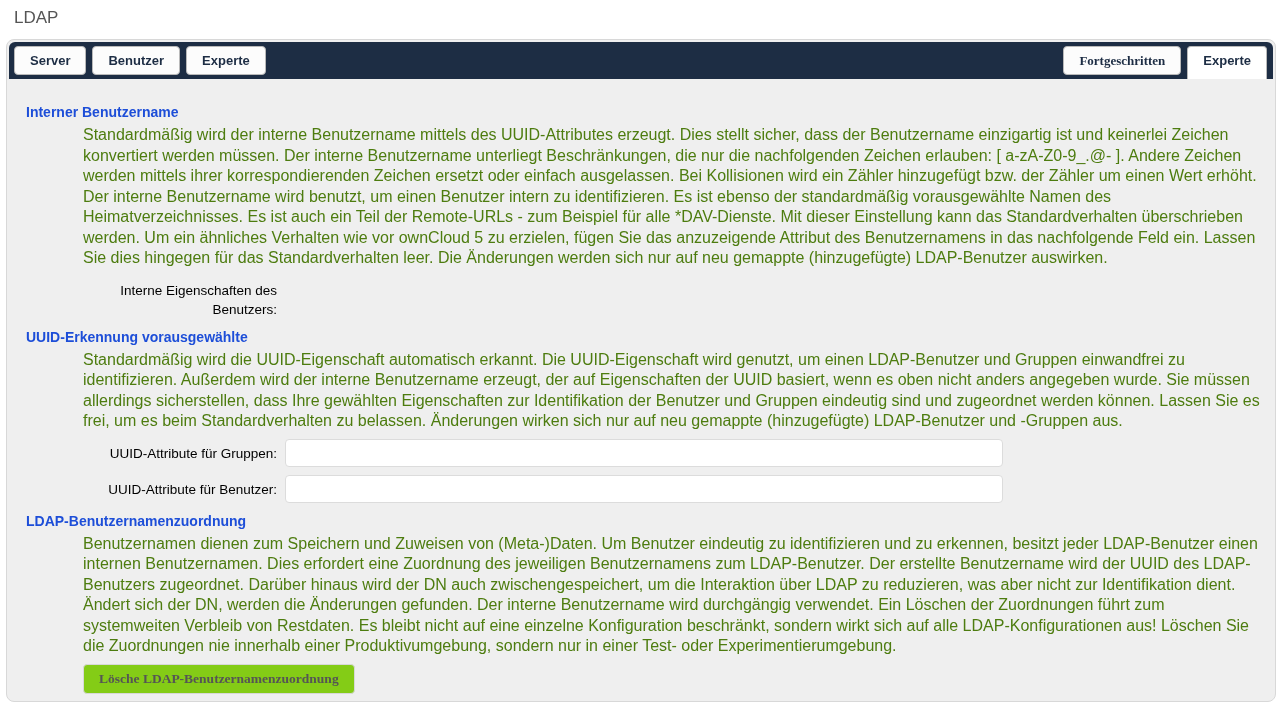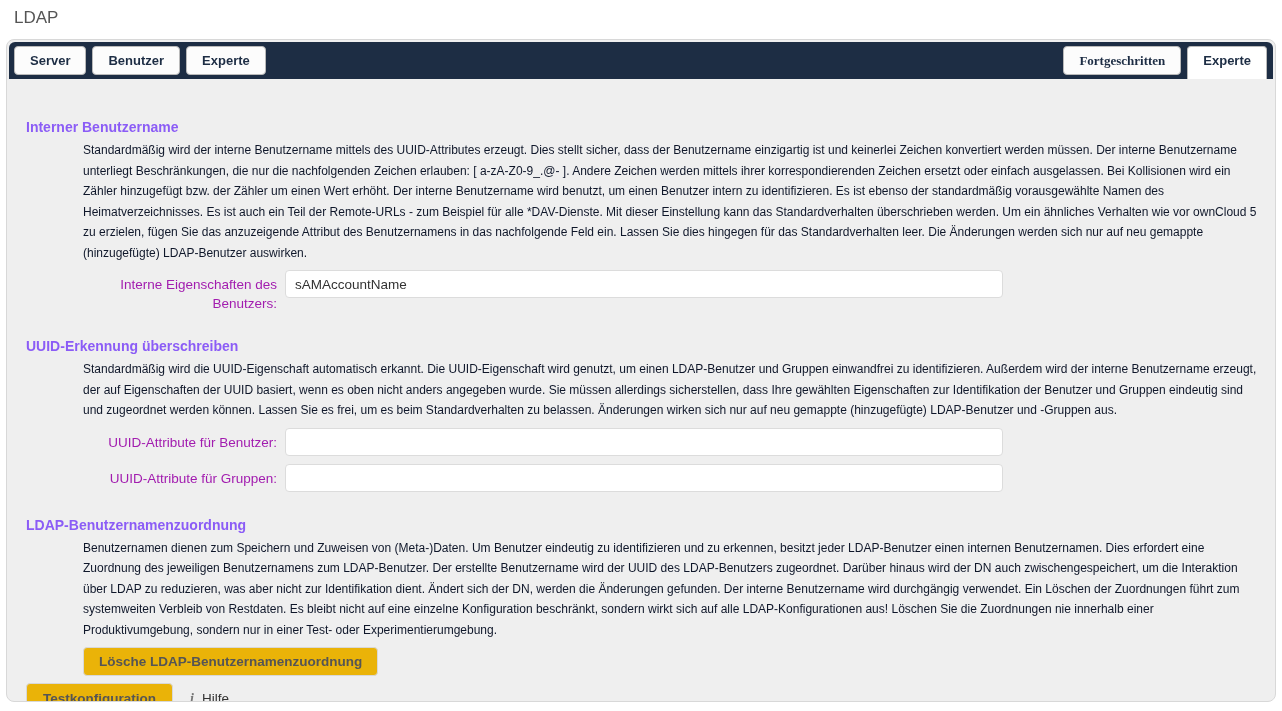--- a/index.html
+++ b/index.html
@@ -49,62 +49,62 @@
   .tab.push-right { margin-left: auto; font-family: Liberation Serif, serif; }
   .tab.active {
     background: #ffffff;
     height: 33px;
     border-radius: 4px 4px 0 0;
     border-bottom: none;
     margin-right: 1px;
   }
   .content { padding: 13px 12px 0 10px; }
   .section-heading {
-    margin: 24px 0 4px 9px;
+    margin: 9px 0 4px 9px;
     font-size: 14px; line-height: 18px;
-    font-weight: bold; color: #8b5cf6;
+    font-weight: bold; color: #1d4ed8;
   }
   .section-desc {
     margin: 0 0 7px 66px;
-    font-size: 12px;
+    font-size: 16px;
     line-height: 20.5px;
-    color: #0f172a;
+    color: #4d7c0f;
   }
   .field-row {
     display: flex;
     align-items: flex-start;
     margin: 4px 0 8px 60px;
   }
   .field-label {
     width: 208px;
     padding: 5px 8px 0 0;
     text-align: right;
     font-size: 13.5px;
     line-height: 19px;
-    color: #a21caf;
+    color: #000000;
   }
   .field-input {
     width: 718px;
     height: 28px;
     padding: 0 9px;
     background: #ffffff;
     border: 1px solid #dcdcdc;
     border-radius: 4px;
     font-family: "Liberation Sans", sans-serif;
     font-size: 13.5px;
     color: #333;
     outline: none;
   }
   .btn {
     display: inline-block;
-    background: #eab308;
+    background: #84cc16;
     border: 1px solid #d8d8d8;
     border-radius: 4px;
     padding: 6px 15px;
-    font-family: Liberation Sans, sans-serif;
+    font-family: Liberation Serif, serif;
     font-size: 13.5px;
     font-weight: bold;
     color: #555;
     cursor: pointer;
   }
   .mapping-btn { margin: 0 0 6px 66px; display: block; }
   .footer-row {
     display: flex;
     align-items: center;
     margin: 7px 0 0 9px;
@@ -142,33 +142,32 @@
     <div class="tab active">Experte</div>
   </div>
 
   <div class="content">
 
     <div class="section-heading">Interner Benutzername</div>
     <p class="section-desc">Standardmäßig wird der interne Benutzername mittels des UUID-Attributes erzeugt. Dies stellt sicher, dass der Benutzername einzigartig ist und keinerlei Zeichen konvertiert werden müssen. Der interne Benutzername unterliegt Beschränkungen, die nur die nachfolgenden Zeichen erlauben: [ a-zA-Z0-9_.@- ]. Andere Zeichen werden mittels ihrer korrespondierenden Zeichen ersetzt oder einfach ausgelassen. Bei Kollisionen wird ein Zähler hinzugefügt bzw. der Zähler um einen Wert erhöht. Der interne Benutzername wird benutzt, um einen Benutzer intern zu identifizieren. Es ist ebenso der standardmäßig vorausgewählte Namen des Heimatverzeichnisses. Es ist auch ein Teil der Remote-URLs - zum Beispiel für alle *DAV-Dienste. Mit dieser Einstellung kann das Standardverhalten überschrieben werden. Um ein ähnliches Verhalten wie vor ownCloud 5 zu erzielen, fügen Sie das anzuzeigende Attribut des Benutzernamens in das nachfolgende Feld ein. Lassen Sie dies hingegen für das Standardverhalten leer. Die Änderungen werden sich nur auf neu gemappte (hinzugefügte) LDAP-Benutzer auswirken.</p>
 
     <div class="field-row">
       <label class="field-label">Interne Eigenschaften des Benutzers:</label>
-      <input class="field-input" type="text" value="sAMAccountName" style="">
     </div>
 
-    <div class="section-heading">UUID-Erkennung überschreiben</div>
+    <div class="section-heading">UUID-Erkennung vorausgewählte</div>
     <p class="section-desc">Standardmäßig wird die UUID-Eigenschaft automatisch erkannt. Die UUID-Eigenschaft wird genutzt, um einen LDAP-Benutzer und Gruppen einwandfrei zu identifizieren. Außerdem wird der interne Benutzername erzeugt, der auf Eigenschaften der UUID basiert, wenn es oben nicht anders angegeben wurde. Sie müssen allerdings sicherstellen, dass Ihre gewählten Eigenschaften zur Identifikation der Benutzer und Gruppen eindeutig sind und zugeordnet werden können. Lassen Sie es frei, um es beim Standardverhalten zu belassen. Änderungen wirken sich nur auf neu gemappte (hinzugefügte) LDAP-Benutzer und -Gruppen aus.</p>
 
     <div class="field-row">
-      <label class="field-label">UUID-Attribute für Benutzer:</label>
+      <label class="field-label">UUID-Attribute für Gruppen:</label>
       <input class="field-input" type="text" value="" style="">
     </div>
 
     <div class="field-row">
-      <label class="field-label">UUID-Attribute für Gruppen:</label>
+      <label class="field-label">UUID-Attribute für Benutzer:</label>
       <input class="field-input" type="text" value="" style="">
     </div>
 
     <div class="section-heading">LDAP-Benutzernamenzuordnung</div>
     <p class="section-desc">Benutzernamen dienen zum Speichern und Zuweisen von (Meta-)Daten. Um Benutzer eindeutig zu identifizieren und zu erkennen, besitzt jeder LDAP-Benutzer einen internen Benutzernamen. Dies erfordert eine Zuordnung des jeweiligen Benutzernamens zum LDAP-Benutzer. Der erstellte Benutzername wird der UUID des LDAP-Benutzers zugeordnet. Darüber hinaus wird der DN auch zwischengespeichert, um die Interaktion über LDAP zu reduzieren, was aber nicht zur Identifikation dient. Ändert sich der DN, werden die Änderungen gefunden. Der interne Benutzername wird durchgängig verwendet. Ein Löschen der Zuordnungen führt zum systemweiten Verbleib von Restdaten. Es bleibt nicht auf eine einzelne Konfiguration beschränkt, sondern wirkt sich auf alle LDAP-Konfigurationen aus! Löschen Sie die Zuordnungen nie innerhalb einer Produktivumgebung, sondern nur in einer Test- oder Experimentierumgebung.</p>
 
     <button class="btn mapping-btn">Lösche LDAP-Benutzernamenzuordnung</button>
 
     <div class="footer-row">
       <button class="btn test-btn">Testkonfiguration</button>

